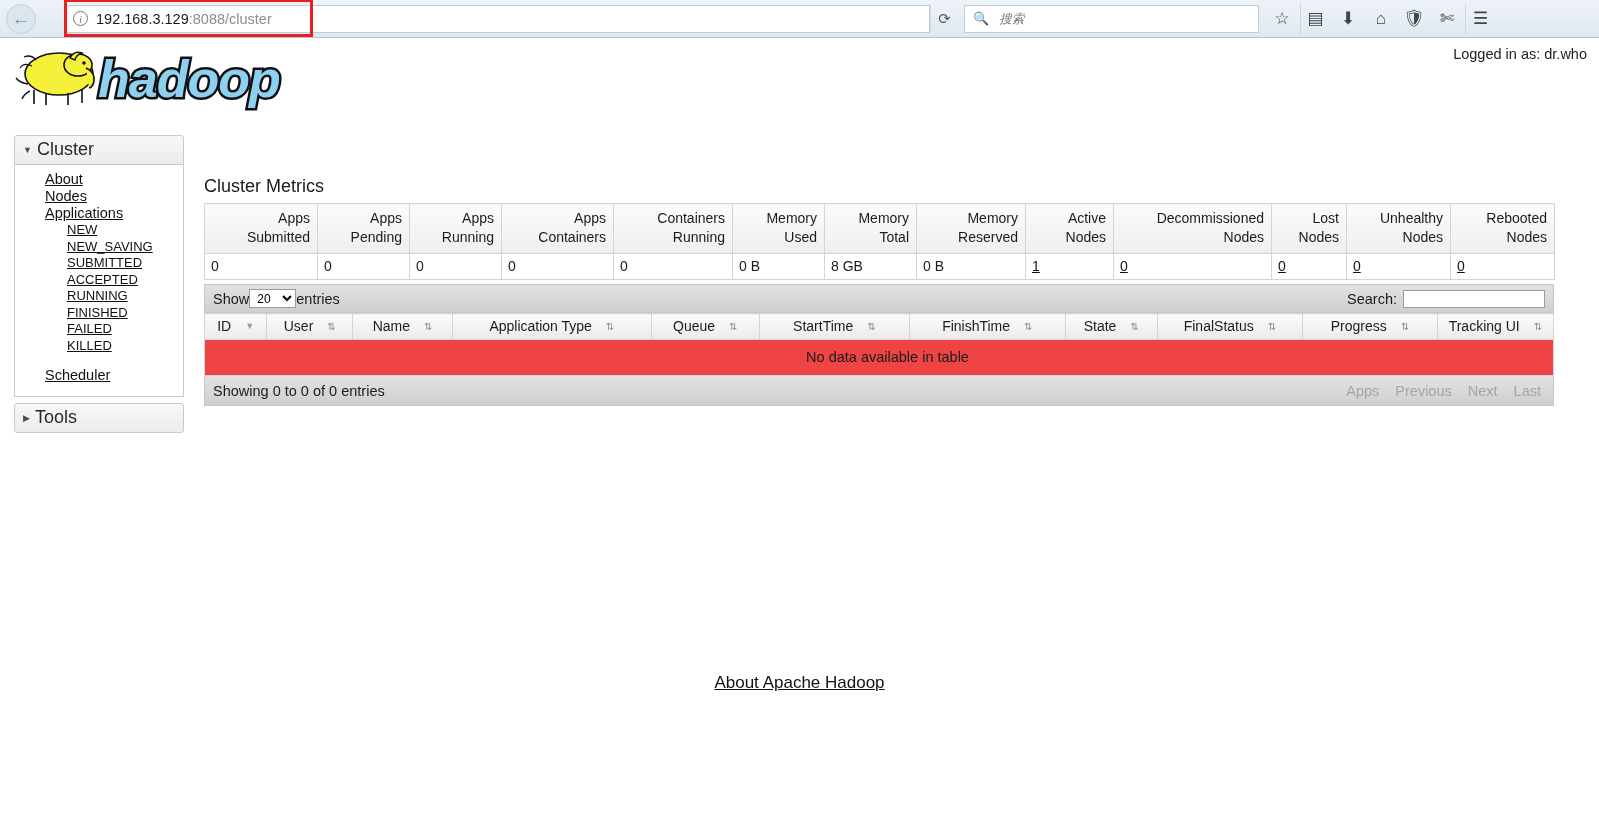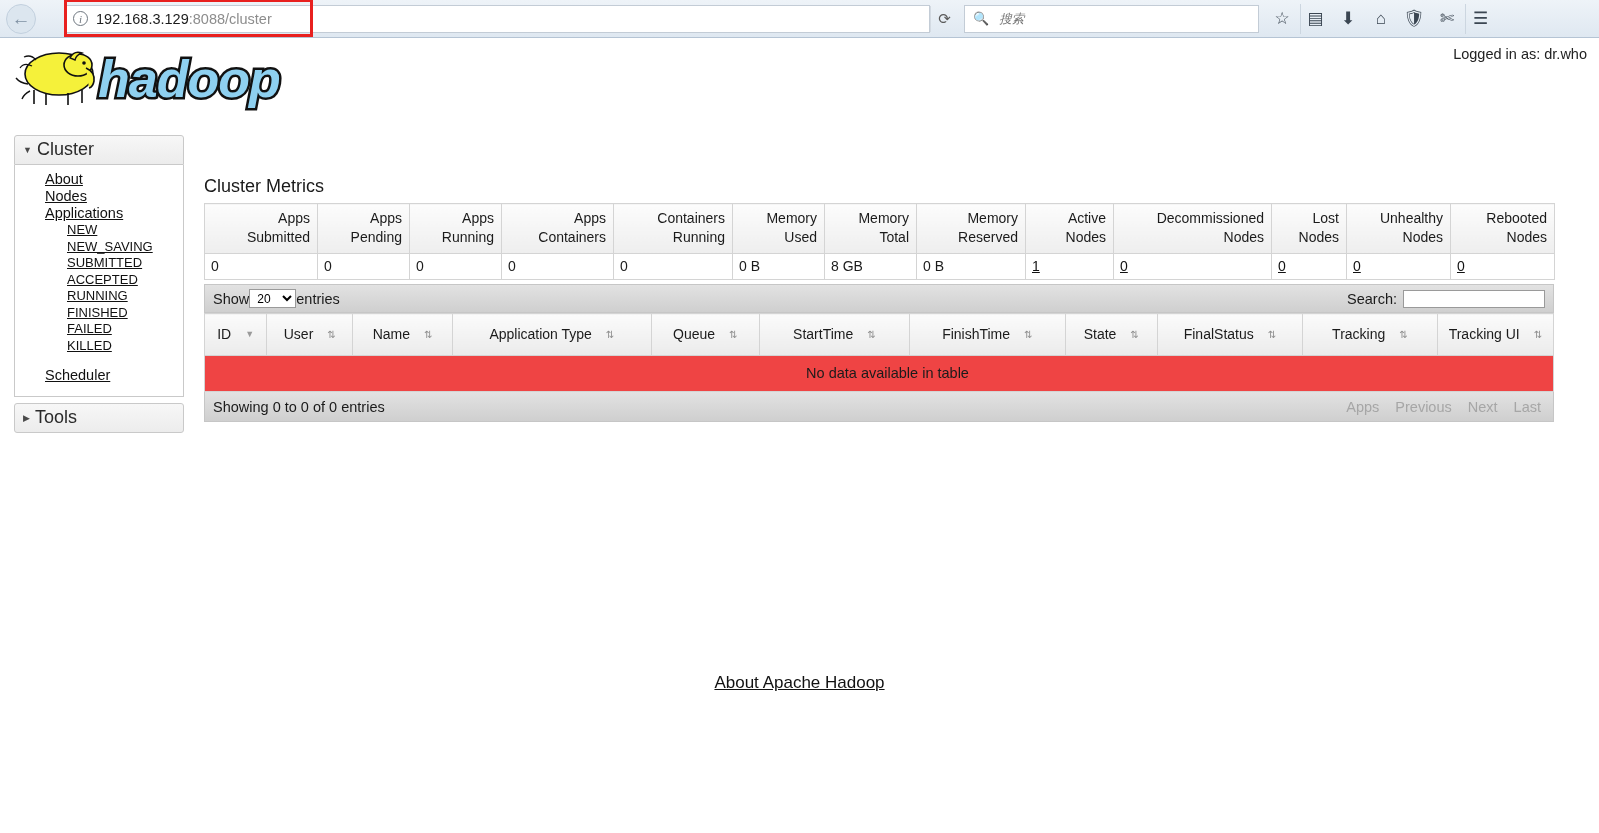--- a/index.html
+++ b/index.html
@@ -227,21 +227,21 @@
     width: 142px; height: 18px;
     border: 1px solid #9a9a9a;
     font-size: 12px;
     font-family: "Liberation Sans", sans-serif;
     padding: 0 3px;
   }
 
   #apps-table th {
     background: linear-gradient(to bottom,#fbfbfb,#ebebeb);
     padding: 4px 8px 5px 8px;
-    height: 42px;
+    height: 26px;
     text-align: center;
     position: relative;
     font-size: 14px;
     color: #1b1b1b;
   }
   .sortcell { display: inline-flex; align-items: center; gap: 14px; }
   .sort-both, .sort-desc { color: #8c8c8c; font-size: 10px; line-height: 9px; display: inline-block; }
   .sort-desc { color: #9a9a9a; font-size: 9px; }
   #apps-table td.empty-cell {
     text-align: center;
@@ -508,21 +508,21 @@
                 </span></th>
               <th><span class="sortcell">
                   <span>State</span>
                   <span class="sort-both">⇅</span>
                 </span></th>
               <th><span class="sortcell">
                   <span>FinalStatus</span>
                   <span class="sort-both">⇅</span>
                 </span></th>
               <th><span class="sortcell">
-                  <span>Tracking</span>
+                  <span>Progress</span>
                   <span class="sort-both">⇅</span>
                 </span></th>
               <th><span class="sortcell">
                   <span>Tracking UI</span>
                   <span class="sort-both">⇅</span>
                 </span></th>
             </tr>
           </thead>
         <tbody>
           <tr>

